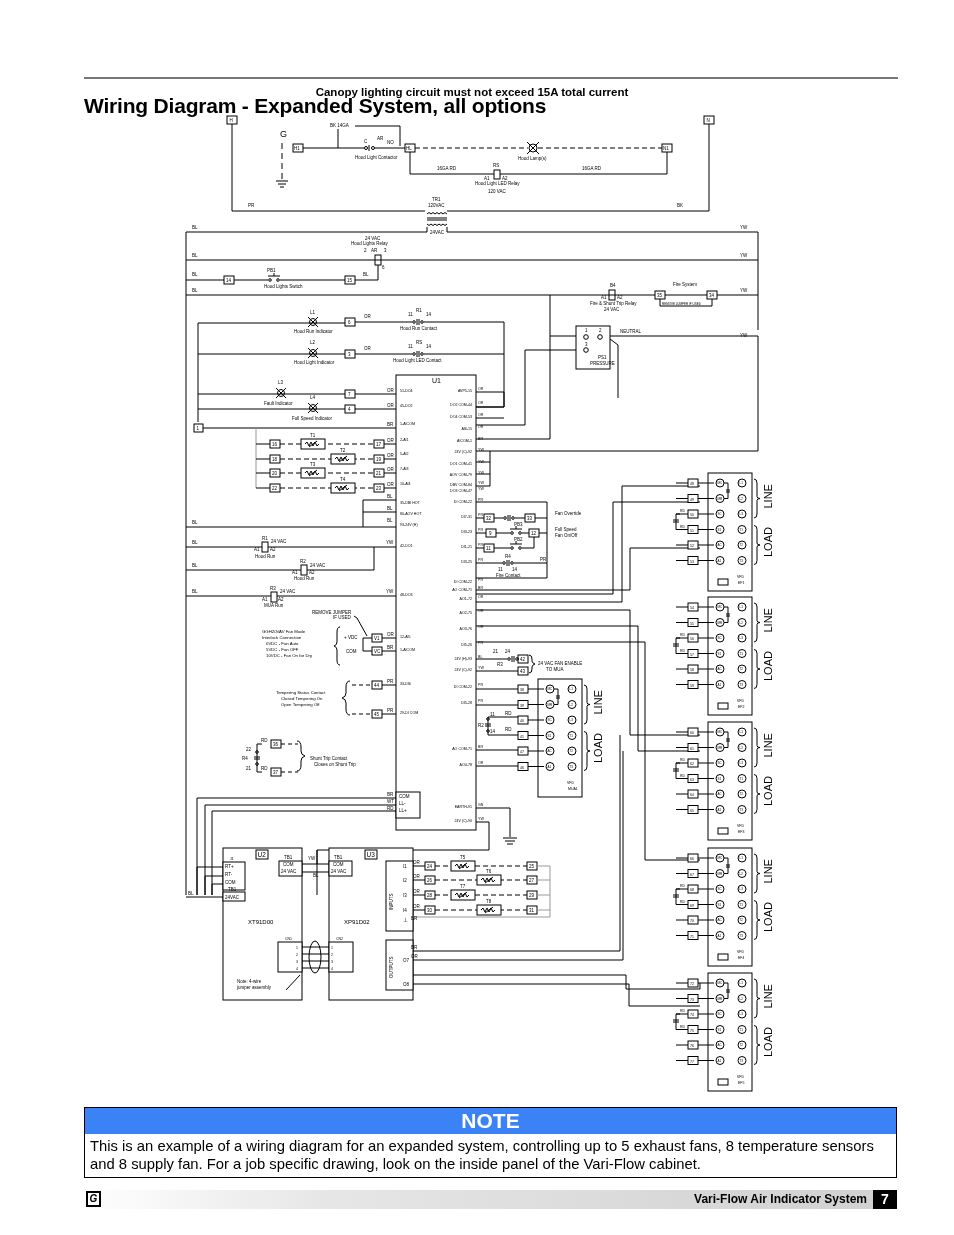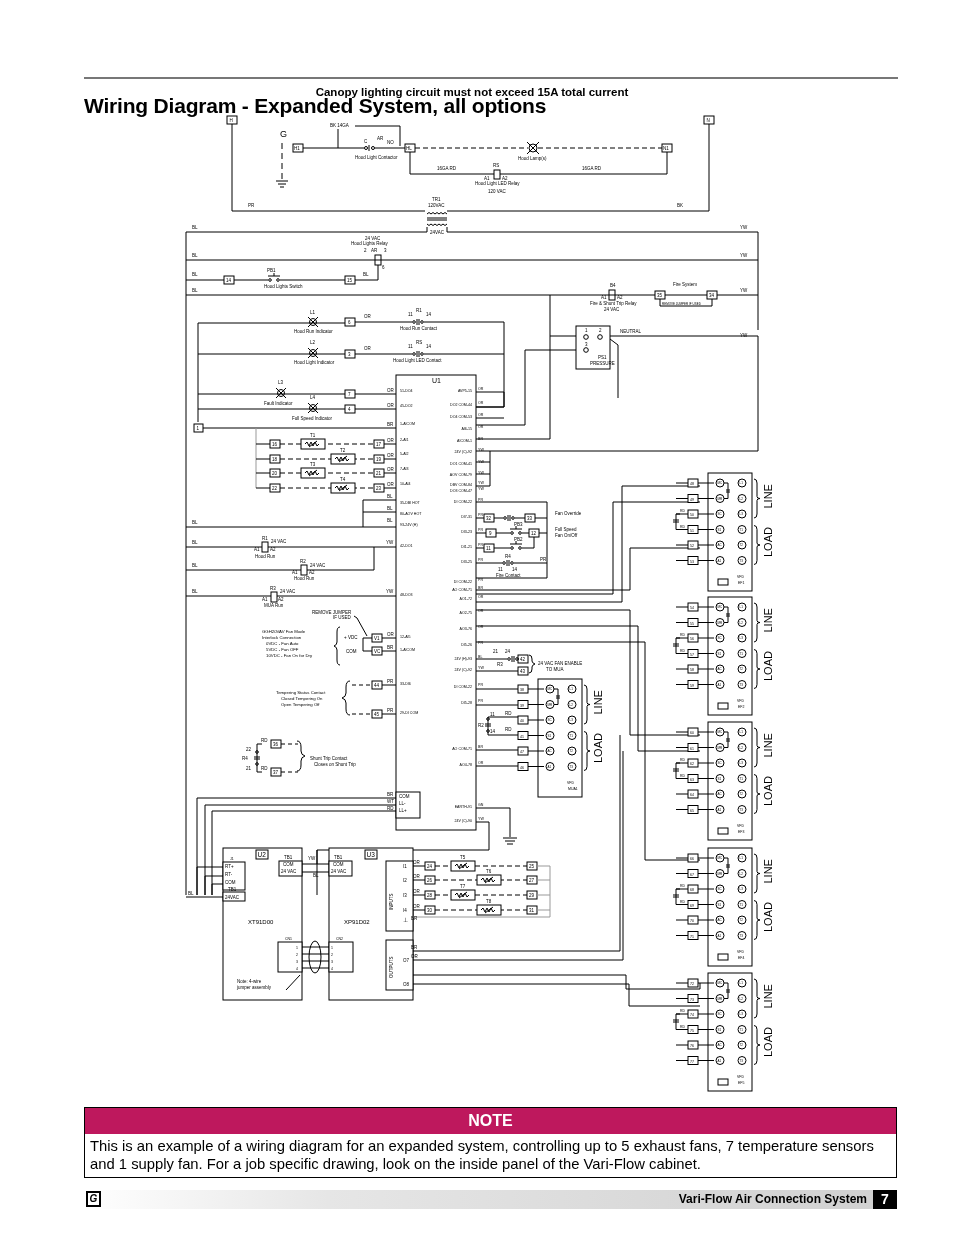--- a/index.html
+++ b/index.html
@@ -3,21 +3,21 @@
 <meta charset="utf-8">
 <style>
   html,body{margin:0;padding:0;background:#fff;}
   body{width:954px;height:1235px;position:relative;overflow:hidden;font-family:"Liberation Sans",sans-serif;color:#000;}
   .title{position:absolute;left:84px;top:50px;font-size:21px;font-weight:bold;letter-spacing:-0.2px;margin-top:44px;}
   .title-rule{position:absolute;left:84px;top:77px;width:814px;height:2px;background:#777;}
   .subtitle{position:absolute;left:0;width:944px;top:86px;text-align:center;font-size:11.5px;font-weight:bold;}
   svg#diagram{position:absolute;left:0;top:0;}
   svg text{font-family:"Liberation Sans",sans-serif;}
   .note-box{position:absolute;left:84px;top:1107px;width:813px;height:71px;border:1px solid #000;box-sizing:border-box;}
-  .note-head{background:#be185d;color:#fff;text-align:center;font-weight:bold;font-size:16px;height:26px;line-height:26px;}
+  .note-head{background:#3b82f6;color:#fff;text-align:center;font-weight:bold;font-size:21px;height:26px;line-height:26px;}
   .note-body{font-size:14.8px;line-height:18px;padding:3px 5px;}
   .footer{position:absolute;left:84px;top:1190px;width:813px;height:19px;background:linear-gradient(to right,#fff 0%,#e6e6e6 30%,#d0d0d0 100%);}
   .footer-logo{position:absolute;left:2px;top:1px;font-weight:bold;font-style:italic;font-size:15px;border:2px solid #000;width:11px;height:12px;line-height:12px;text-align:center;font-size:10px;}
   .footer-text{position:absolute;right:30px;top:2px;font-weight:bold;font-size:12px;}
   .footer-page{position:absolute;right:0;top:0;width:24px;height:19px;background:#000;color:#fff;font-weight:bold;font-size:14px;text-align:center;line-height:19px;}
 </style>
 </head>
 <body>
 
 <div class="title">Wiring Diagram - Expanded System, all options</div>
@@ -1091,20 +1091,20 @@
     <text x="403" y="986" fill="#000" stroke="none">O8</text>
     <polyline points="620,951 620,735"></polyline>
     <polyline points="623,960 623,751"></polyline>
     <polyline points="626,975 626,989 700,989 700,983"></polyline>
     <polyline points="629,984 629,1006 700,1006"></polyline>
   </g>
 </svg>
 
 <div class="note-box">
   <div class="note-head">NOTE</div>
-  <div class="note-body">This is an example of a wiring diagram for an expanded system, controlling up to 5 exhaust fans, 7 temperature sensors and 1 supply fan. For a job specific drawing, look on the inside panel of the Vari-Flow cabinet.</div>
+  <div class="note-body">This is an example of a wiring diagram for an expanded system, controlling up to 5 exhaust fans, 8 temperature sensors and 8 supply fan. For a job specific drawing, look on the inside panel of the Vari-Flow cabinet.</div>
 </div>
 
 <div class="footer">
   <div class="footer-logo">G</div>
-  <div class="footer-text">Vari-Flow Air Connection System</div>
+  <div class="footer-text">Vari-Flow Air Indicator System</div>
   <div class="footer-page">7</div>
 </div>
 
 </body></html>

